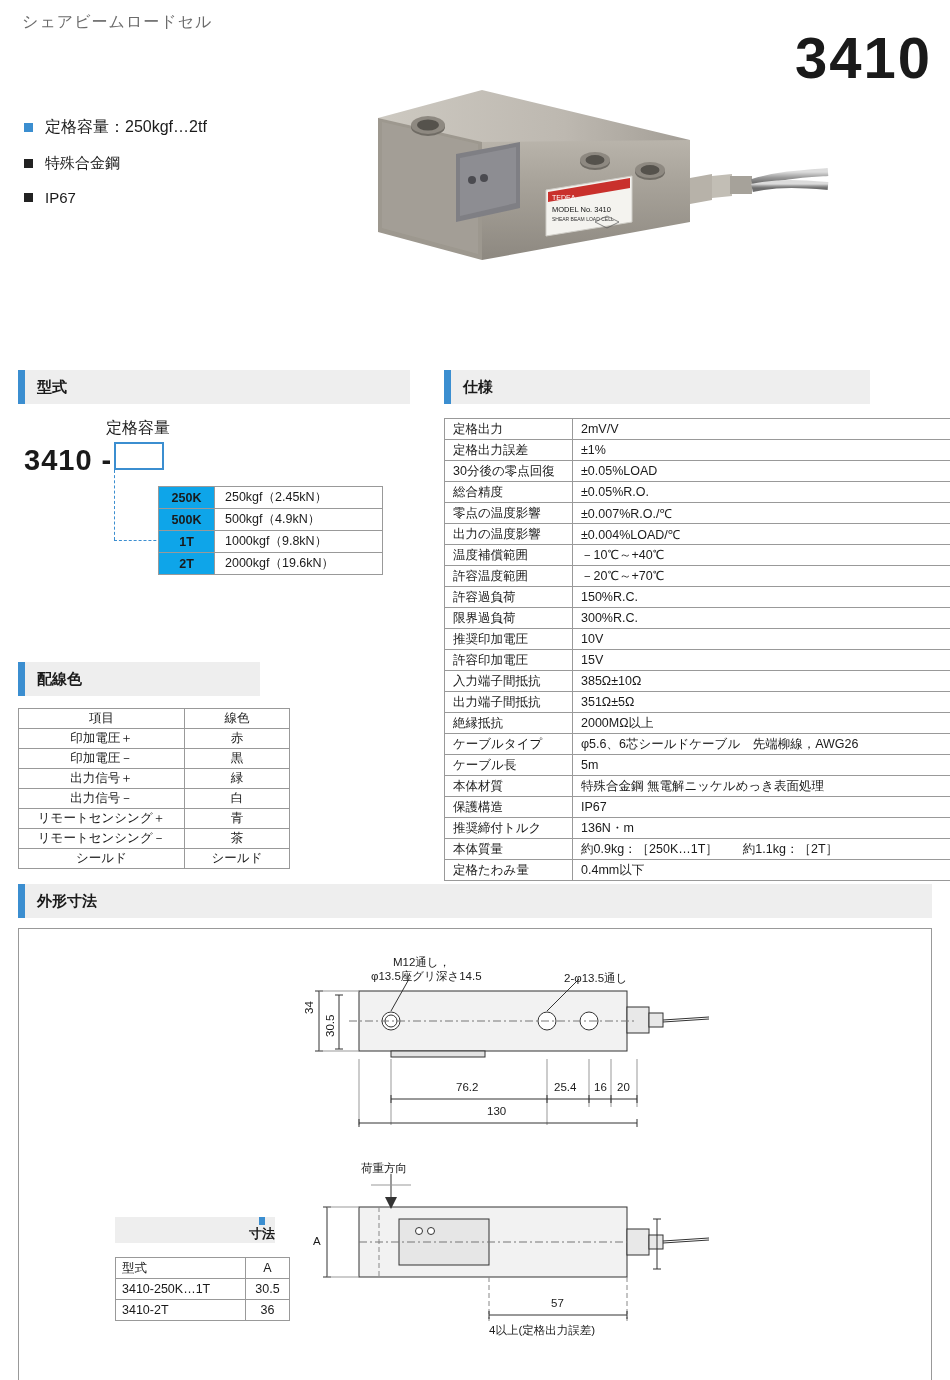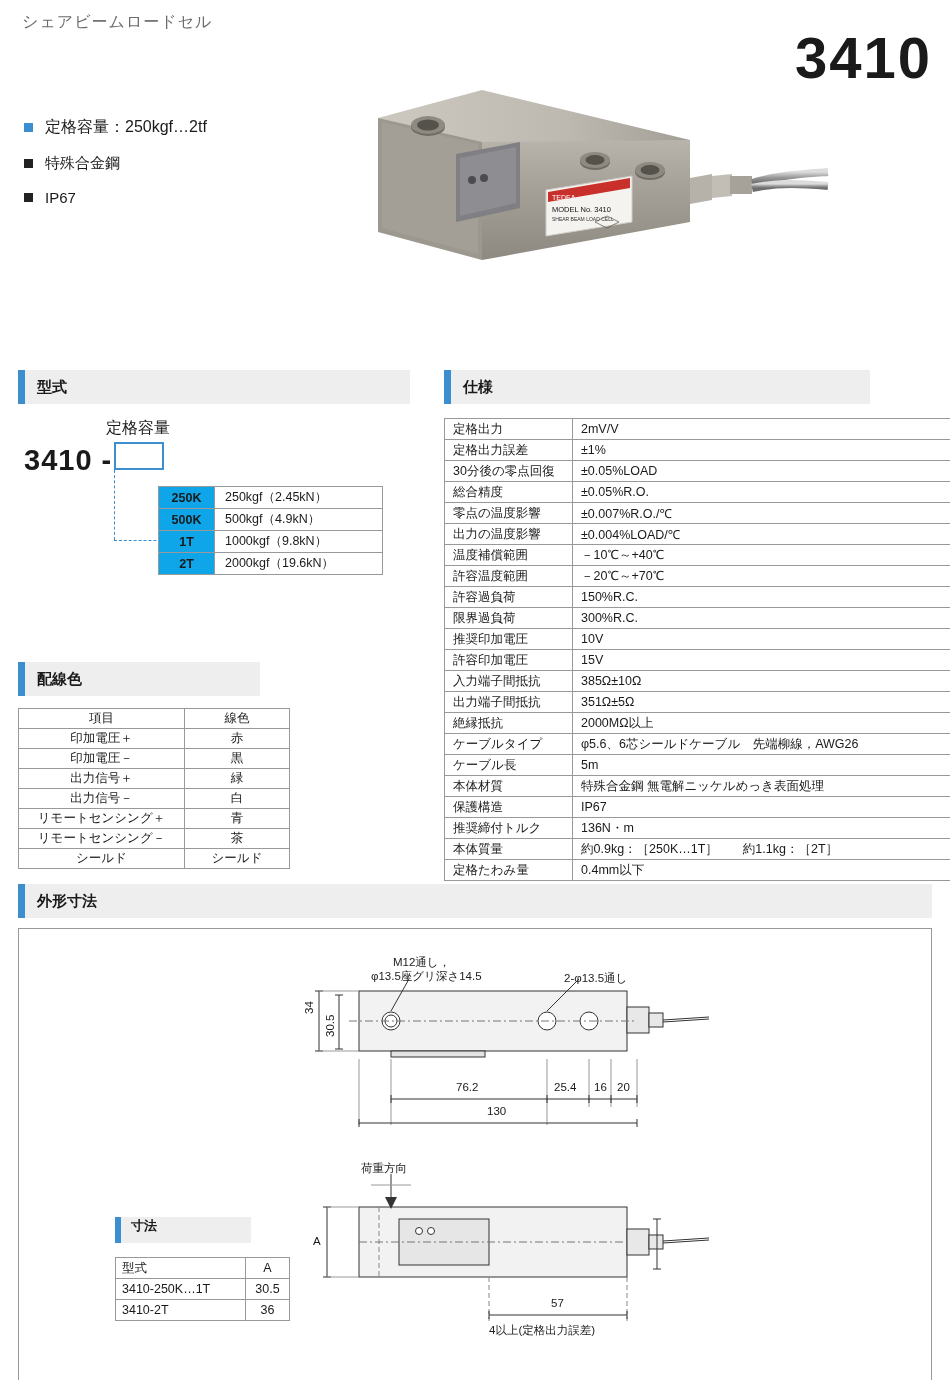--- a/index.html
+++ b/index.html
@@ -70,21 +70,21 @@
   
   .spec-table { border-collapse: collapse; font-size: 12.5px; width: 508px; margin-top: 14px; }
   .spec-table td { border: 1px solid #999; height: 21px; padding: 1px 6px; vertical-align: middle; }
   .spec-table td.k { width: 128px; padding-left: 8px; }
   .spec-table td.v { padding-left: 8px; }
 
   
   .dim-sec { position: absolute; left: 18px; top: 872px; width: 914px; }
   .dim-frame { border: 1px solid #999; margin-top: 10px; height: 455px; position: relative; background: #fff; }
 
-  .dim-table-title { position:absolute; left: 96px; top: 288px; width: 136px; background:#eeeeee; height:26px; display:flex; align-items:flex-start; }
+  .dim-table-title { position:absolute; left: 96px; top: 288px; width: 160px; background:#eeeeee; height:26px; display:flex; align-items:flex-end;flex-direction:column; }
   .dim-table-title .accent { width:6px; height:26px; background:#3b8ed0; margin-right:10px; }
   .dim-table-title .t { font-size: 13px; font-weight: bold; }
   .dim-table { position:absolute; left: 96px; top: 328px; border-collapse: collapse; font-size: 12.5px; }
   .dim-table th, .dim-table td { border: 1px solid #999; height: 21px; padding: 1px 6px; text-align: center; }
   .dim-table th { font-weight: normal; }
   .dim-table td:first-child, .dim-table th:first-child { width: 130px; text-align: left; padding-left: 6px; }
   .dim-table td:last-child, .dim-table th:last-child { width: 44px; }
 
   .svg-abs { position: absolute; left: 0; top: 0; }
   .note { position:absolute; font-size: 11.5px; }

